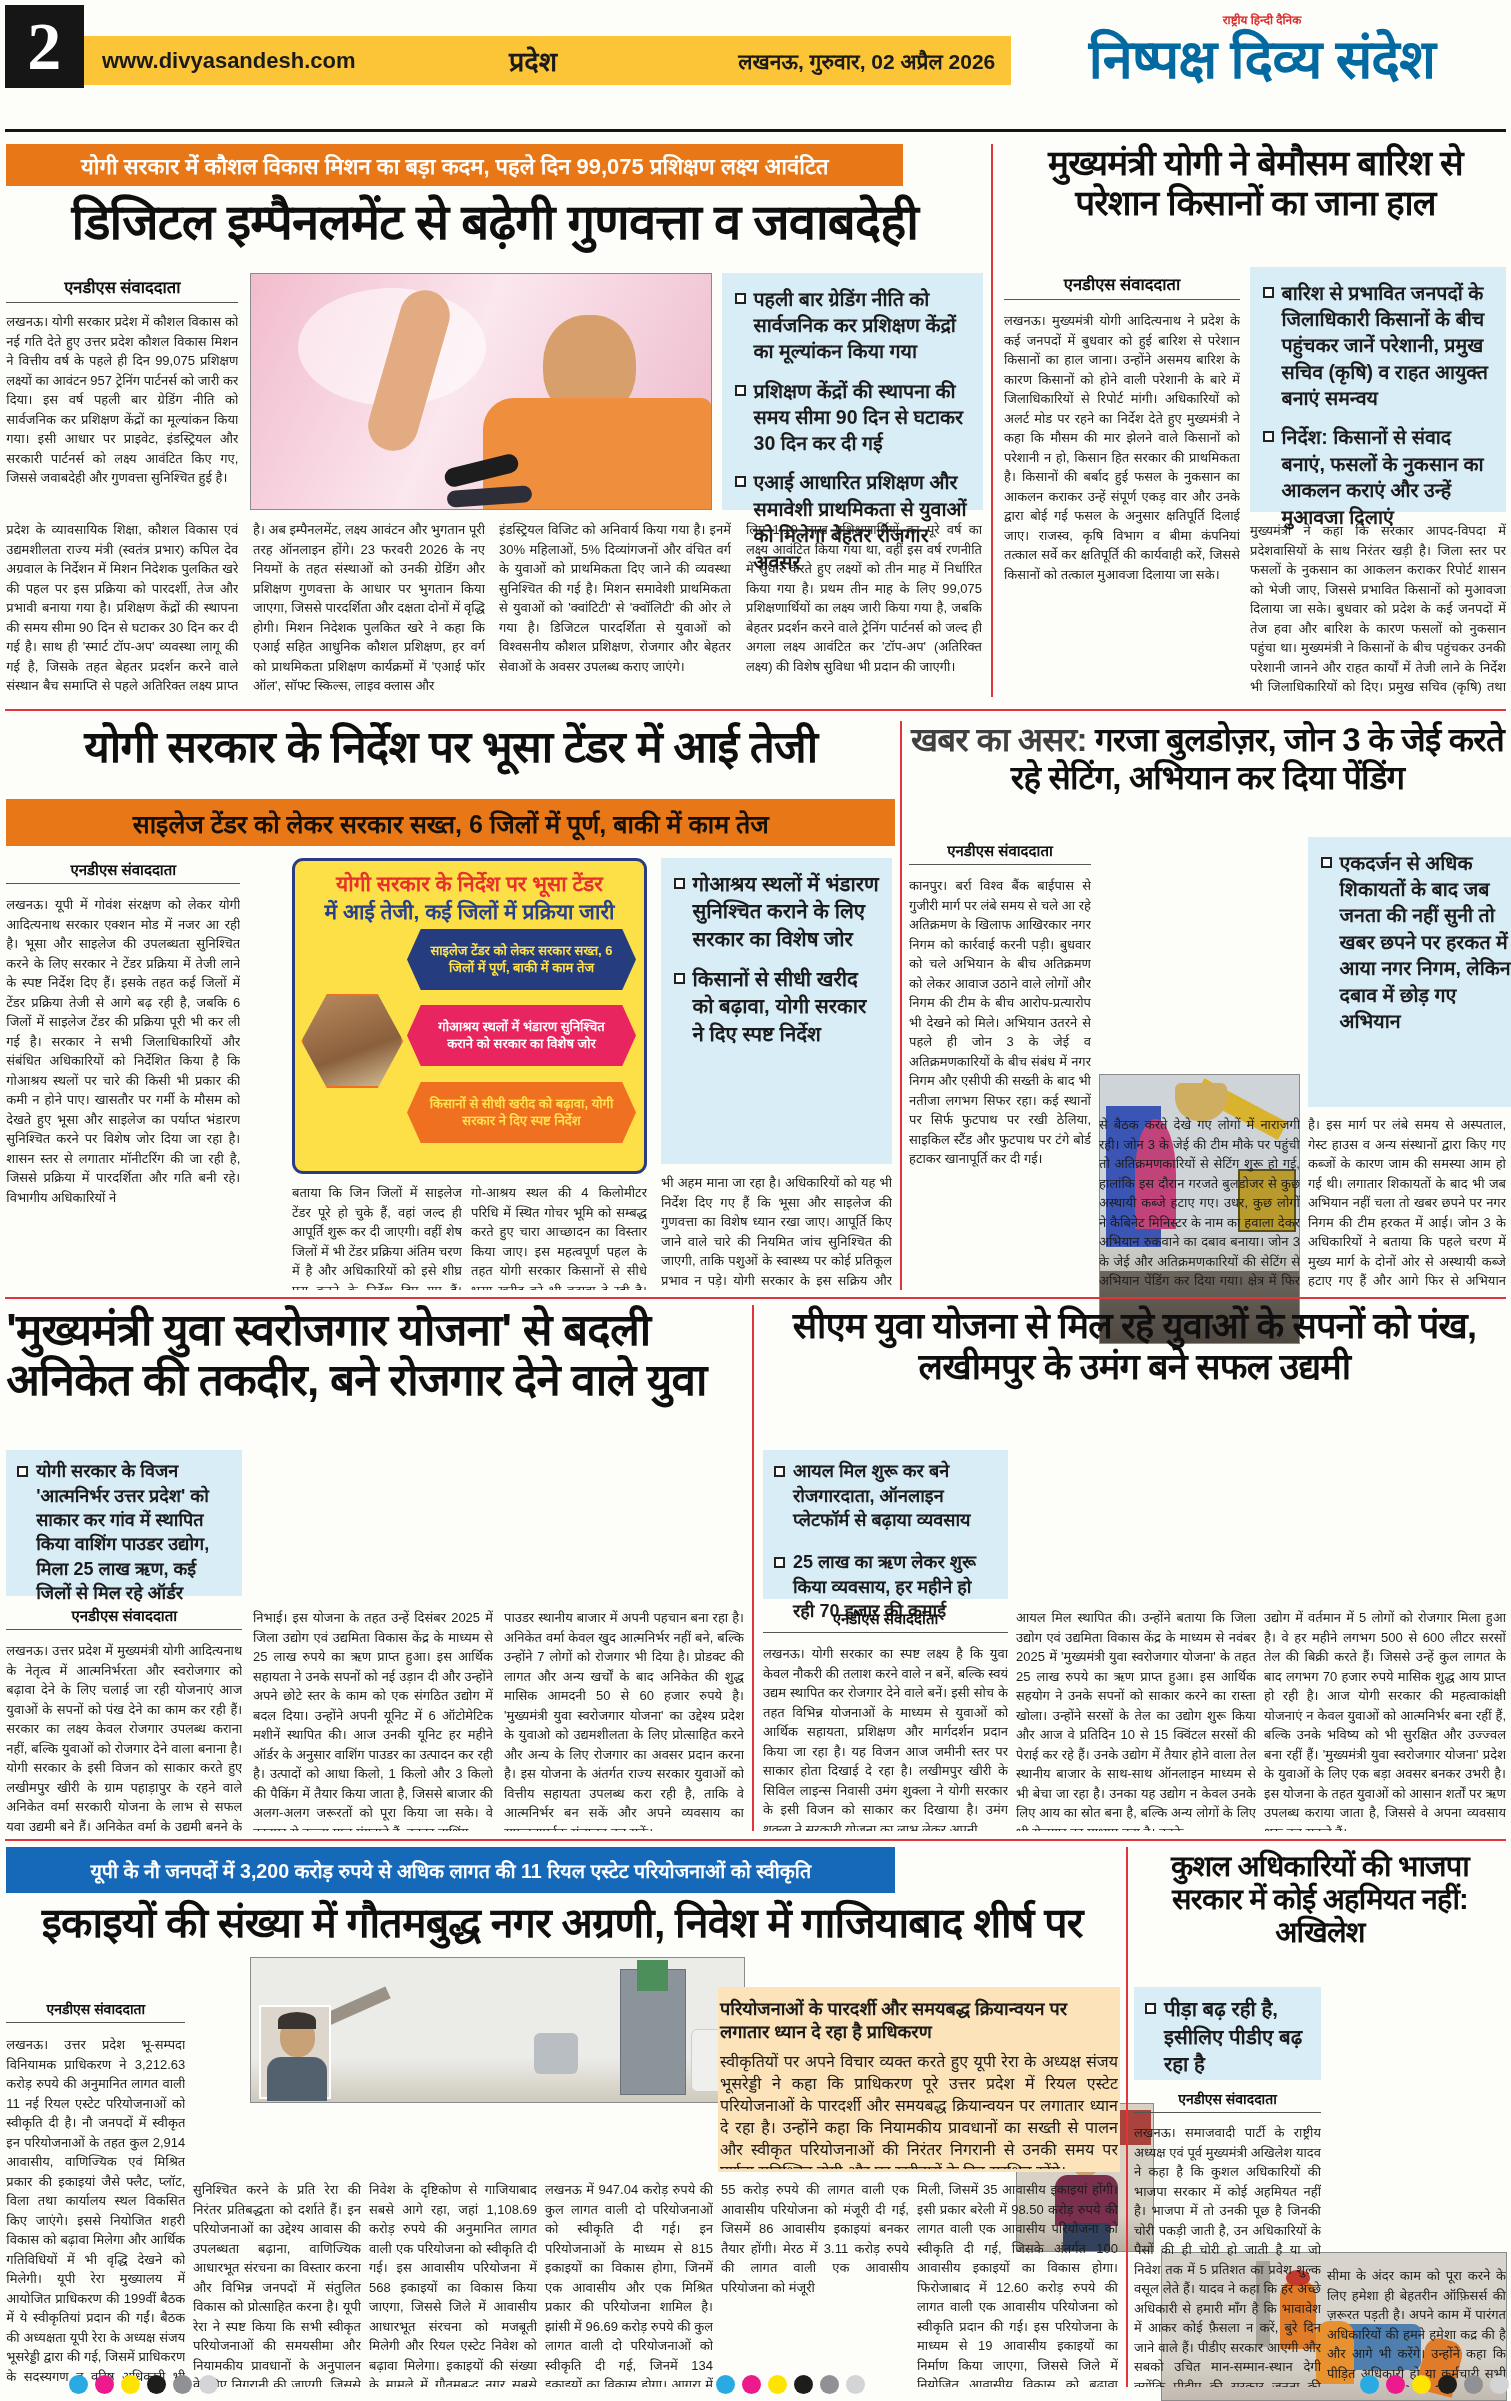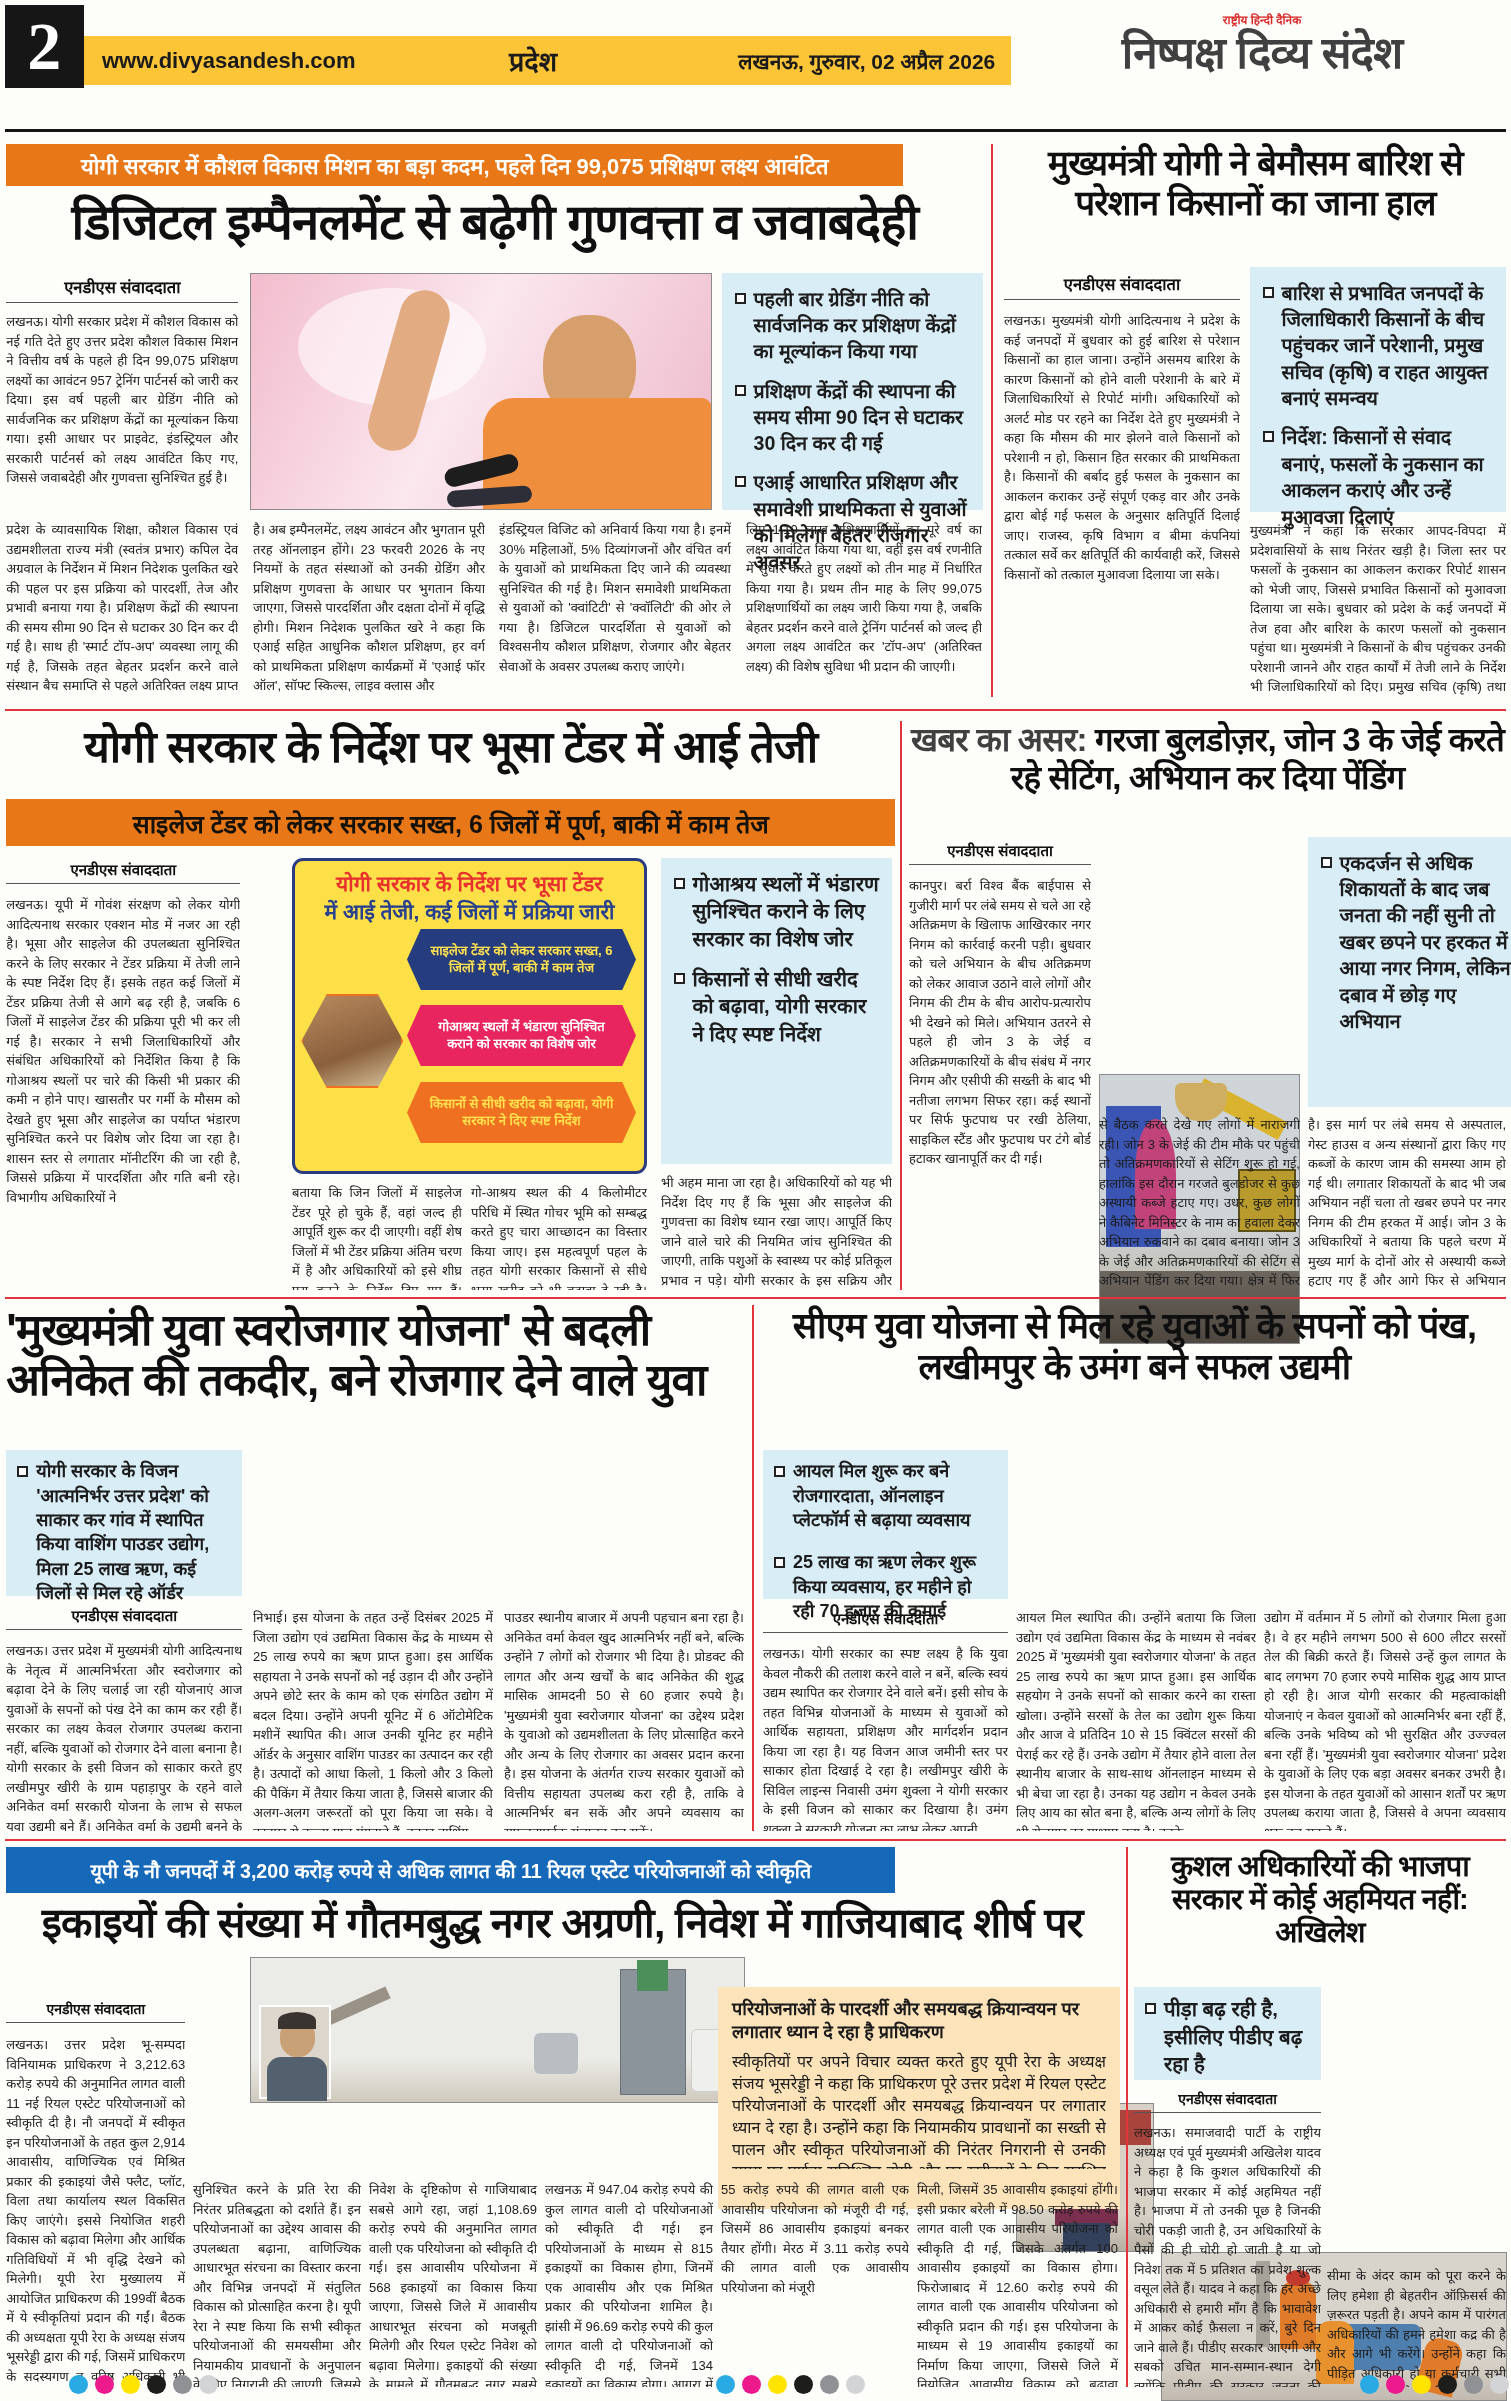--- a/index.html
+++ b/index.html
@@ -36,21 +36,21 @@
     <div class="abs" style="left:55px;top:36px;width:956px;height:49px;background:#fcc437;display:flex;align-items:center">
       <div style="font-weight:bold;font-size:22px;padding-left:47px;width:338px">www.divyasandesh.com</div>
       <div style="font-weight:bold;font-size:27px;flex:1;text-align:center">प्रदेश</div>
       <div style="font-weight:bold;font-size:21px;width:338px;text-align:right;padding-right:15.7px">लखनऊ, गुरुवार, 02 अप्रैल 2026</div>
     </div>
     <div class="abs" style="left:4.7px;top:4.7px;width:79px;height:83px;background:#161616;color:#fff;display:flex;align-items:center;justify-content:center">
       <span style="font-size:68px;font-weight:bold;font-family:'Liberation Serif','DejaVu Serif',serif">2</span>
     </div>
     <div class="abs" style="left:1017px;top:11px;width:490px;height:102px;text-align:center">
       <div style="color:#d92c2c;font-size:11.8px;font-weight:bold">राष्ट्रीय हिन्दी दैनिक</div>
-      <div style="color:#404040;font-size:44px;font-weight:bold;letter-spacing:-0.8px;line-height:1.2">निष्पक्ष दिव्य संदेश</div>
+      <div style="color:#0369a1;font-size:54px;font-weight:bold;letter-spacing:-0.8px;line-height:1.2">निष्पक्ष दिव्य संदेश</div>
     </div>
     <div class="abs" style="left:4.7px;top:129px;width:1501px;height:3.1px;background:#141414"></div>
   </div>
 
   <div class="abs kicker" style="left:6.3px;top:144px;width:897px;height:42px;font-size:22px">
     <span>योगी सरकार में कौशल विकास मिशन का बड़ा कदम, पहले दिन 99,075 प्रशिक्षण लक्ष्य आवंटित</span>
   </div>
   <div class="abs headline center" style="left:6.3px;top:195px;width:977px;height:75px;font-size:49px">डिजिटल इम्पैनलमेंट से बढ़ेगी गुणवत्ता व जवाबदेही</div>
 
   <div class="abs" style="left:6.3px;top:275px;width:232px;height:236px">
@@ -242,21 +242,21 @@
 
   <div class="abs" style="left:6.3px;top:1847px;width:889px;height:46px;background:#1668b8;display:flex;align-items:center;justify-content:center">
     <span style="color:#fff;font-weight:bold;font-size:19.6px">यूपी के नौ जनपदों में 3,200 करोड़ रुपये से अधिक लागत की 11 रियल एस्टेट परियोजनाओं को स्वीकृति</span>
   </div>
   <div class="abs headline center" style="left:6.3px;top:1900px;width:1112px;height:71px;font-size:41px">इकाइयों की संख्या में गौतमबुद्ध नगर अग्रणी, निवेश में गाजियाबाद शीर्ष पर</div>
   <div class="abs" style="left:6.3px;top:1999px;width:179px">
     <div class="byline" style="font-size:14px">एनडीएस संवाददाता</div>
   </div>
   <div class="abs bt clip" style="left:6.3px;top:2035px;width:179px;height:352px">लखनऊ। उत्तर प्रदेश भू-सम्पदा विनियामक प्राधिकरण ने 3,212.63 करोड़ रुपये की अनुमानित लागत वाली 11 नई रियल एस्टेट परियोजनाओं को स्वीकृति दी है। नौ जनपदों में स्वीकृत इन परियोजनाओं के तहत कुल 2,914 आवासीय, वाणिज्यिक एवं मिश्रित प्रकार की इकाइयां जैसे फ्लैट, प्लॉट, विला तथा कार्यालय स्थल विकसित किए जाएंगे। इससे नियोजित शहरी विकास को बढ़ावा मिलेगा और आर्थिक गतिविधियों में भी वृद्धि देखने को मिलेगी। यूपी रेरा मुख्यालय में आयोजित प्राधिकरण की 199वीं बैठक में ये स्वीकृतियां प्रदान की गईं। बैठक की अध्यक्षता यूपी रेरा के अध्यक्ष संजय भूसरेड्डी द्वारा की गई, जिसमें प्राधिकरण के सदस्यगण व वरिष्ठ अधिकारी भी उपस्थित रहे। बैठक में लिए गए निर्णय राज्य में पारदर्शी विनियमन, सुव्यवस्थित विकास और खरीदारों के हितों की सुरक्षा</div>
 
-  <div class="abs" style="left:718px;top:1987px;width:402px;height:222px;background:#fce3ba;padding:11px 14px">
+  <div class="abs" style="left:718px;top:1987px;width:402px;height:185px;background:#fce3ba;padding:11px 2px">
     <div style="font-weight:bold;font-size:18px;line-height:1.3;margin-bottom:6.3px">परियोजनाओं के पारदर्शी और समयबद्ध क्रियान्वयन पर लगातार ध्यान दे रहा है प्राधिकरण</div>
     <div class="clip" style="font-size:16px;line-height:1.38;text-align:justify;height:118px">स्वीकृतियों पर अपने विचार व्यक्त करते हुए यूपी रेरा के अध्यक्ष संजय भूसरेड्डी ने कहा कि प्राधिकरण पूरे उत्तर प्रदेश में रियल एस्टेट परियोजनाओं के पारदर्शी और समयबद्ध क्रियान्वयन पर लगातार ध्यान दे रहा है। उन्होंने कहा कि नियामकीय प्रावधानों का सख्ती से पालन और स्वीकृत परियोजनाओं की निरंतर निगरानी से उनकी समय पर पूर्णता सुनिश्चित होगी और घर खरीदारों के हित सुरक्षित रहेंगे।</div>
   </div>
 
   <div class="abs bt clip" style="left:193px;top:2180px;width:168px;height:207px">सुनिश्चित करने के प्रति रेरा की निरंतर प्रतिबद्धता को दर्शाते हैं। इन परियोजनाओं का उद्देश्य आवास की उपलब्धता बढ़ाना, वाणिज्यिक आधारभूत संरचना का विस्तार करना और विभिन्न जनपदों में संतुलित विकास को प्रोत्साहित करना है। यूपी रेरा ने स्पष्ट किया कि सभी स्वीकृत परियोजनाओं की समयसीमा और नियामकीय प्रावधानों के अनुपालन के लिए निगरानी की जाएगी, जिससे जवाबदेही सुनिश्चित हो और आवंटियों के लिए समय पर परियोजनाएं बनकर तैयार हो सकें।</div>
   <div class="abs bt clip" style="left:369px;top:2180px;width:168px;height:207px">निवेश के दृष्टिकोण से गाजियाबाद सबसे आगे रहा, जहां 1,108.69 करोड़ रुपये की अनुमानित लागत वाली एक परियोजना को स्वीकृति दी गई। इस आवासीय परियोजना में 568 इकाइयों का विकास किया जाएगा, जिससे जिले में आवासीय आधारभूत संरचना को मजबूती मिलेगी और रियल एस्टेट निवेश को बढ़ावा मिलेगा। इकाइयों की संख्या के मामले में गौतमबुद्ध नगर सबसे आगे रहा। यहां 843.14 करोड़ रुपये की लागत वाली एक वाणिज्यिक परियोजना को स्वीकृति दी गई, जिसके अंतर्गत 1,077 आईटी कार्यालय स्थल का विकास होगा।</div>
   <div class="abs bt clip" style="left:545px;top:2180px;width:168px;height:207px">लखनऊ में 947.04 करोड़ रुपये की कुल लागत वाली दो परियोजनाओं को स्वीकृति दी गई। इन परियोजनाओं के माध्यम से 815 इकाइयों का विकास होगा, जिनमें एक आवासीय और एक मिश्रित प्रकार की परियोजना शामिल है। झांसी में 96.69 करोड़ रुपये की कुल लागत वाली दो परियोजनाओं को स्वीकृति दी गई, जिनमें 134 इकाइयों का विकास होगा। आगरा में 47.86 करोड़ रुपये की लागत वाली एक आवासीय परियोजना को मंजूरी मिली, जिसके तहत 80 आवासीय इकाइयों का निर्माण किया जाना है। मथुरा में</div>
   <div class="abs bt clip" style="left:721px;top:2180px;width:188px;height:207px">55 करोड़ रुपये की लागत वाली एक आवासीय परियोजना को मंजूरी दी गई, जिसमें 86 आवासीय इकाइयां बनकर तैयार होंगी। मेरठ में 3.11 करोड़ रुपये की लागत वाली एक आवासीय परियोजना को मंजूरी</div>
   <div class="abs bt clip" style="left:917px;top:2180px;width:201px;height:207px">मिली, जिसमें 35 आवासीय इकाइयां होंगी। इसी प्रकार बरेली में 98.50 करोड़ रुपये की लागत वाली एक आवासीय परियोजना को स्वीकृति दी गई, जिसके अंतर्गत 100 आवासीय इकाइयों का विकास होगा। फिरोजाबाद में 12.60 करोड़ रुपये की लागत वाली एक आवासीय परियोजना को स्वीकृति प्रदान की गई। इस परियोजना के माध्यम से 19 आवासीय इकाइयों का निर्माण किया जाएगा, जिससे जिले में नियोजित आवासीय विकास को बढ़ावा मिलेगा।</div>
 

